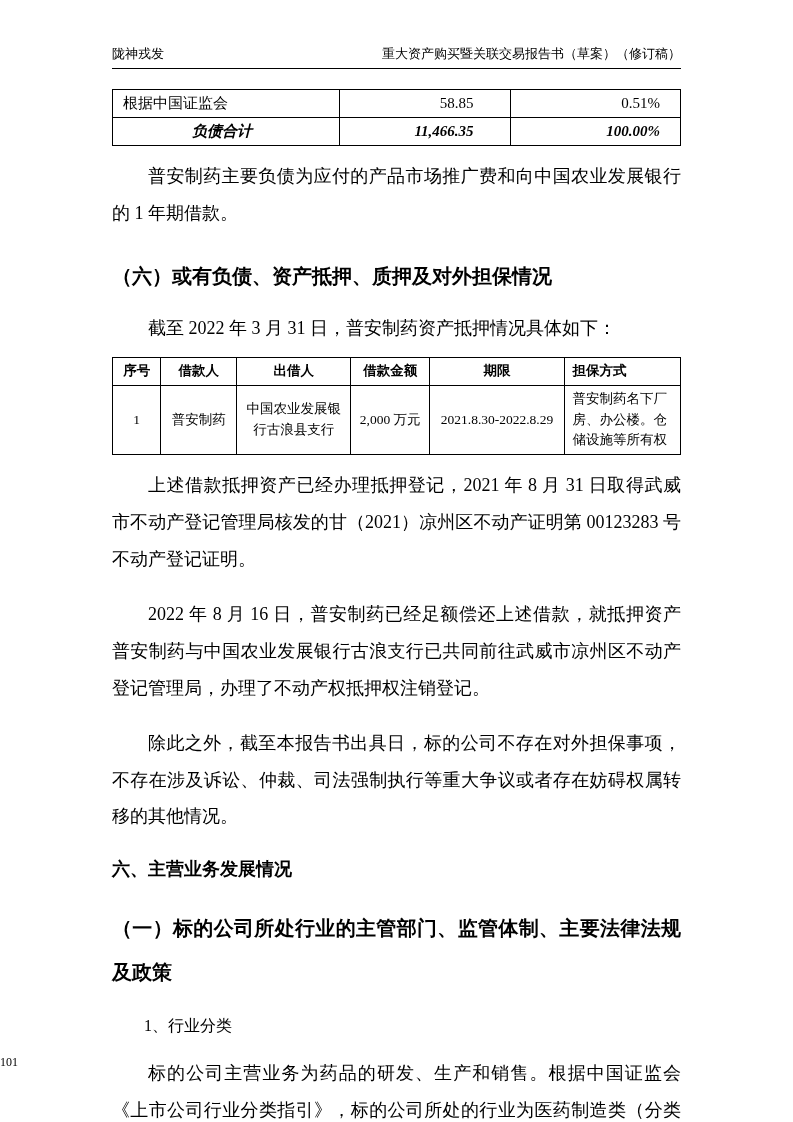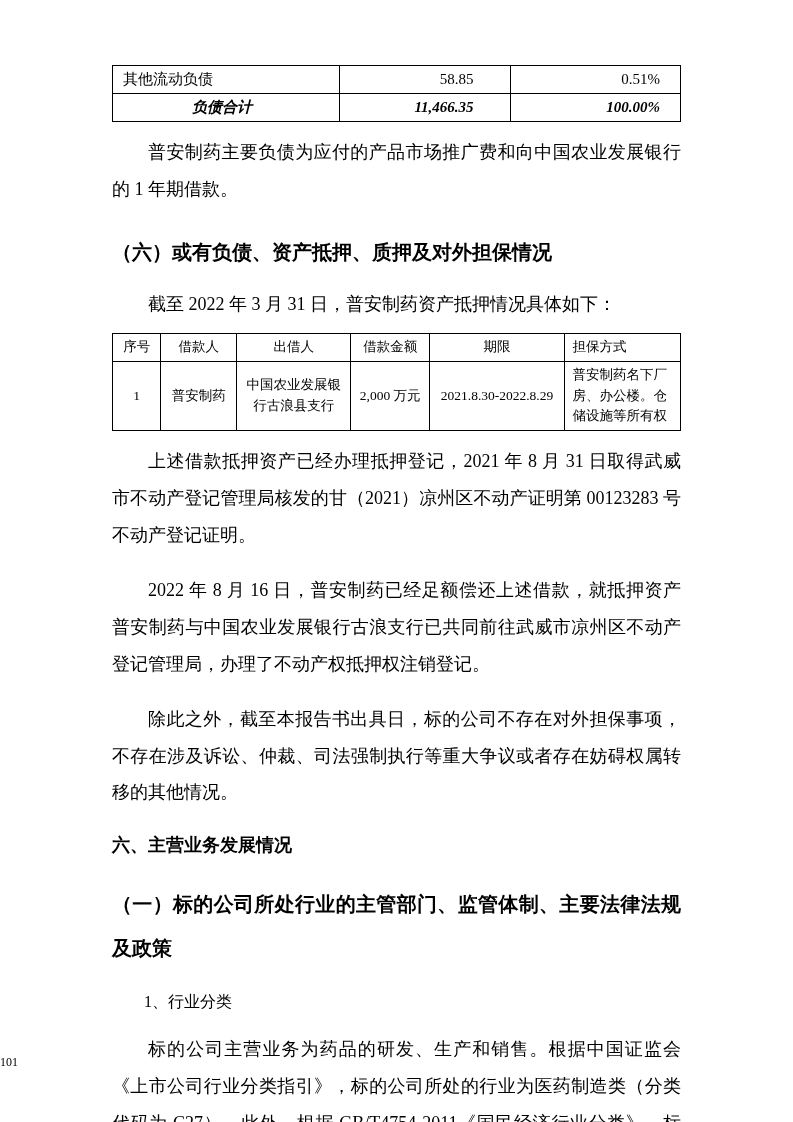--- a/index.html
+++ b/index.html
@@ -84,21 +84,21 @@
     font-size: 13.5px;
     line-height: 1.55;
   }
   table.mort-table th,
   table.mort-table td {
     border: 1px solid #000;
     padding: 3px 5px;
     vertical-align: middle;
   }
   table.mort-table th {
-    font-weight: normal;
+    font-weight: bold;
     text-align: center;
     height: 20px;
     margin-top: 18px;
   }
   table.mort-table th.th-guarantee { text-align: left; padding-left: 8px; }
   table.mort-table td { text-align: center; }
   table.mort-table td.td-guarantee { text-align: left; padding-left: 8px; }
   table.mort-table col.c-no        { width: 8.5%; }
   table.mort-table col.c-borrower  { width: 13.4%; }
   table.mort-table col.c-lender    { width: 20%; }
@@ -114,25 +114,29 @@
     text-align: left;
     font-size: 12px;
     margin-top: 20px;
   }
 </style>
 </head>
 <body>
 
 <div class="page">
 
+  <header class="doc-header">
+    <span>陇神戎发</span>
+    <span>重大资产购买暨关联交易报告书（草案）（修订稿）</span>
+  </header>
 
   <table class="liab-table">
     <tbody>
       <tr>
-        <td class="col-item">其他流动负债</td>
+        <td class="col-item">根据中国证监会</td>
         <td class="col-amount">58.85</td>
         <td class="col-pct">0.51%</td>
       </tr>
       <tr class="total-row">
         <td class="col-item">负债合计</td>
         <td class="col-amount">11,466.35</td>
         <td class="col-pct">100.00%</td>
       </tr>
     </tbody>
   </table>

